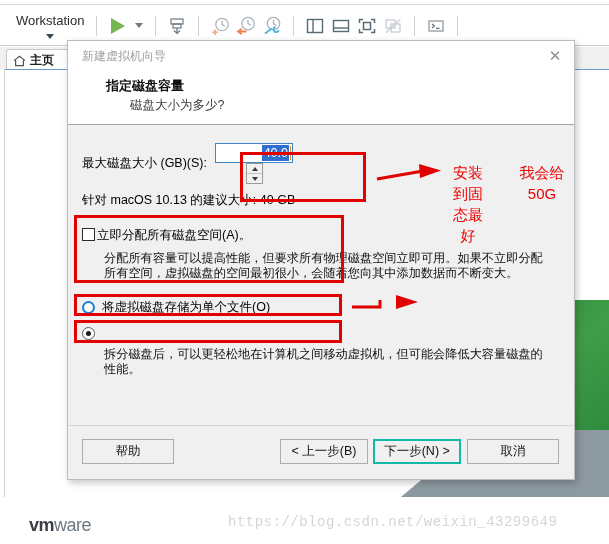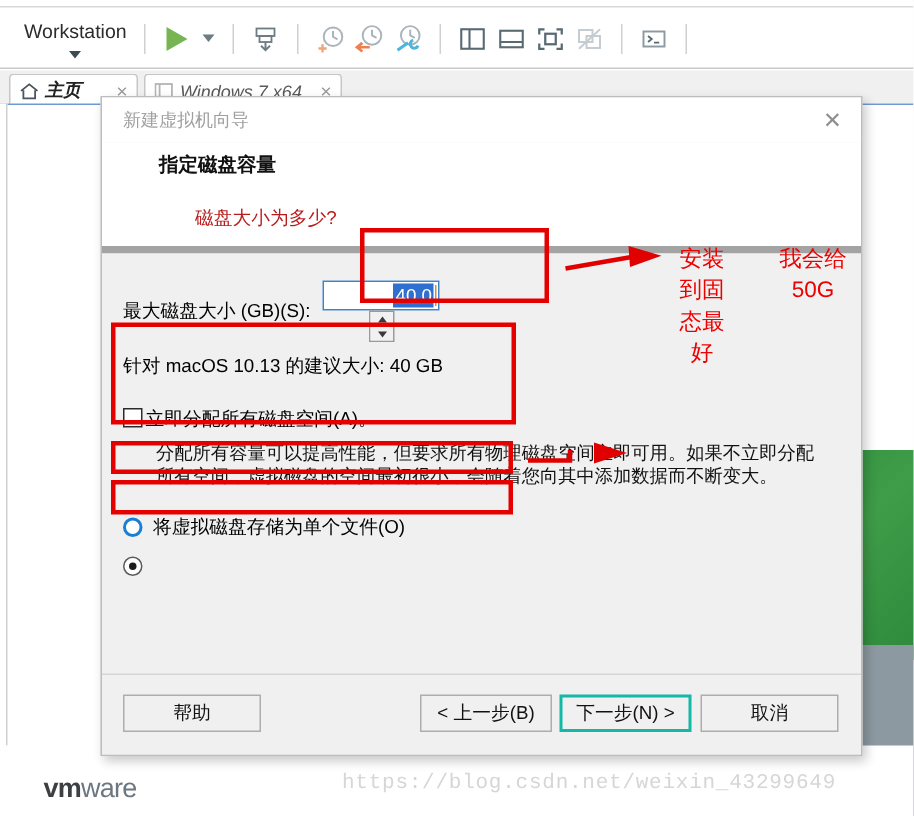--- a/index.html
+++ b/index.html
@@ -62,21 +62,20 @@
     background: #f0f0f0;
   }
   .tab {
     position: absolute; top: 2px; height: 22px;
     background: #ffffff;
     border: 1px solid #c7c7c7; border-bottom: none;
     border-radius: 3px 3px 0 0;
     display: flex; align-items: center; gap: 4px;
     padding: 0 6px; font-size: 12px; color: #222;
     cursor: default;
-    font-style: italic;
   }
   .tab.home { left: 6px; width: 86px; }
   .tab.vm { left: 96px; width: 132px; color: #5a5a5a; }
   .tab-close { margin-left: auto; color: #9a9a9a; font-size: 13px; line-height: 1; }
   .home-ico { width: 13px; height: 12px; display:inline-block; position: relative; }
   .home-ico svg { display:block; }
   .vm-ico { width: 13px; height: 11px; display:inline-block; }
 
   .content-area {
     position: absolute; left: 0; top: 69px; width: 609px; height: 428px;
@@ -110,43 +109,43 @@
   .vmware-logo b { color: #3c3f43; font-weight: bold; }
   .watermark {
     position: absolute; left: 228px; top: 514px;
     font-family: "Liberation Mono", "DejaVu Sans Mono", monospace;
     font-size: 14px; color: #d6d6d6; letter-spacing: 0.5px;
     white-space: nowrap;
   }
 
   
   .dialog {
-    position: absolute; left: 67px; top: 64px;
+    position: absolute; left: 67px; top: 40px;
     width: 508px; height: 440px;
     background: #f0f0f0;
     border: 1px solid #bdbdbd;
     box-shadow: 2px 3px 7px rgba(0,0,0,0.22);
   }
   .dlg-title {
     height: 30px; background: #ffffff;
     display: flex; align-items: center;
     padding: 0 6px 0 14px;
     font-size: 12px; color: #a0a0a0;
   }
   .dlg-close {
     margin-left: auto; width: 26px; height: 22px;
     display:flex; align-items:center; justify-content:center;
     color: #8f8f8f; font-size: 15px;
   }
   .dlg-head {
     background: #ffffff; padding: 6px 0 10px 38px;
-    border-bottom: 5px solid #a3a3a3;
+    border-bottom: 1px solid #a3a3a3;
   }
   .dlg-h1 { font-size: 13px; font-weight: bold; color: #111; }
-  .dlg-h2 { font-size: 12.5px; color: #b91c1c; margin-top: 18px; padding-left: 24px; }
+  .dlg-h2 { font-size: 12.5px; color: #404040; margin-top: 2px; padding-left: 24px; }
   .dlg-body {
     position: relative;
     background: #f0f0f0; height: 312px;
     padding: 18px 22px 0 14px;
     font-size: 12.5px; color: #000;
   }
   .row-size { display: flex; align-items: center; gap: 0; }
   .row-size label { font-size: 12.5px; }
   .spin-wrap { display: flex; align-items: center; margin-left: 8px; flex-direction: column; }
   .spin-input {
@@ -391,20 +390,21 @@
 
       <div class="radio-row first">
         <span class="radio"></span>
         <span>将虚拟磁盘存储为单个文件(O)</span>
       </div>
 
       <div class="radio-row second">
         <span class="radio sel"></span>
       </div>
 
+      <div class="desc">拆分磁盘后，可以更轻松地在计算机之间移动虚拟机，但可能会降低大容量磁盘的性能。</div>
     </div>
 
     <div class="dlg-footer">
       <div class="btn help">帮助</div>
       <div class="btn back">&lt; 上一步(B)</div>
       <div class="btn next">下一步(N) &gt;</div>
       <div class="btn cancel">取消</div>
     </div>
   </div>
 

